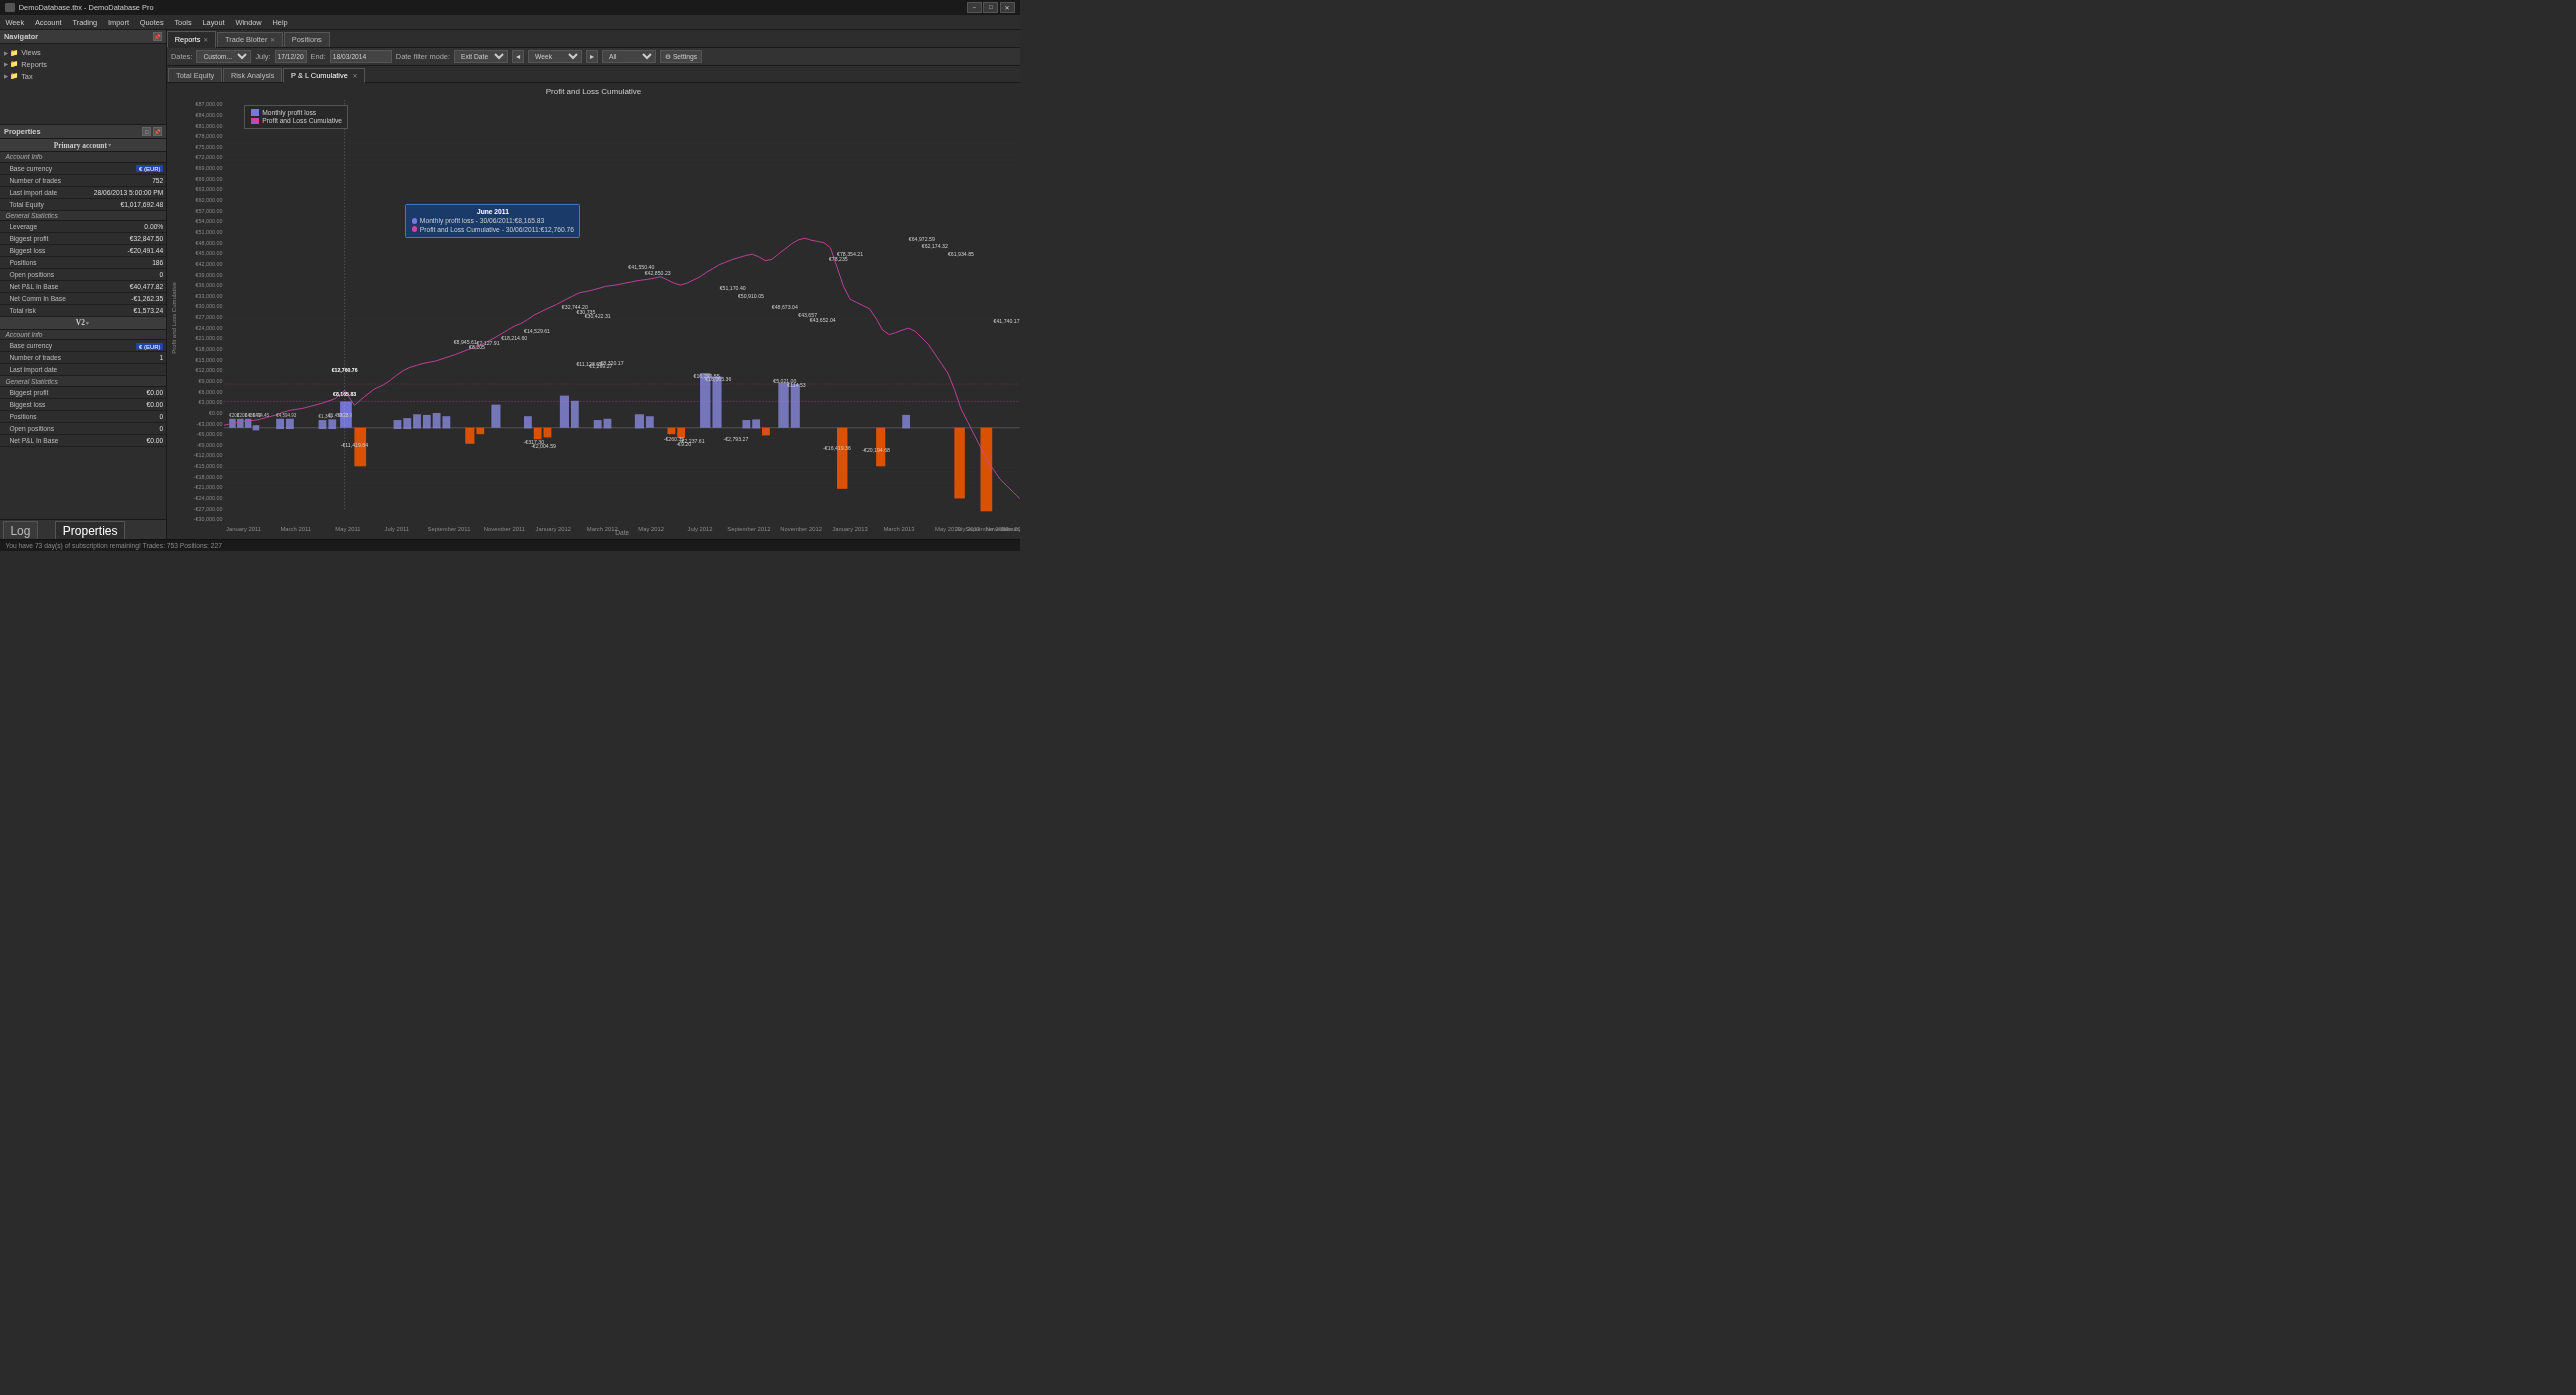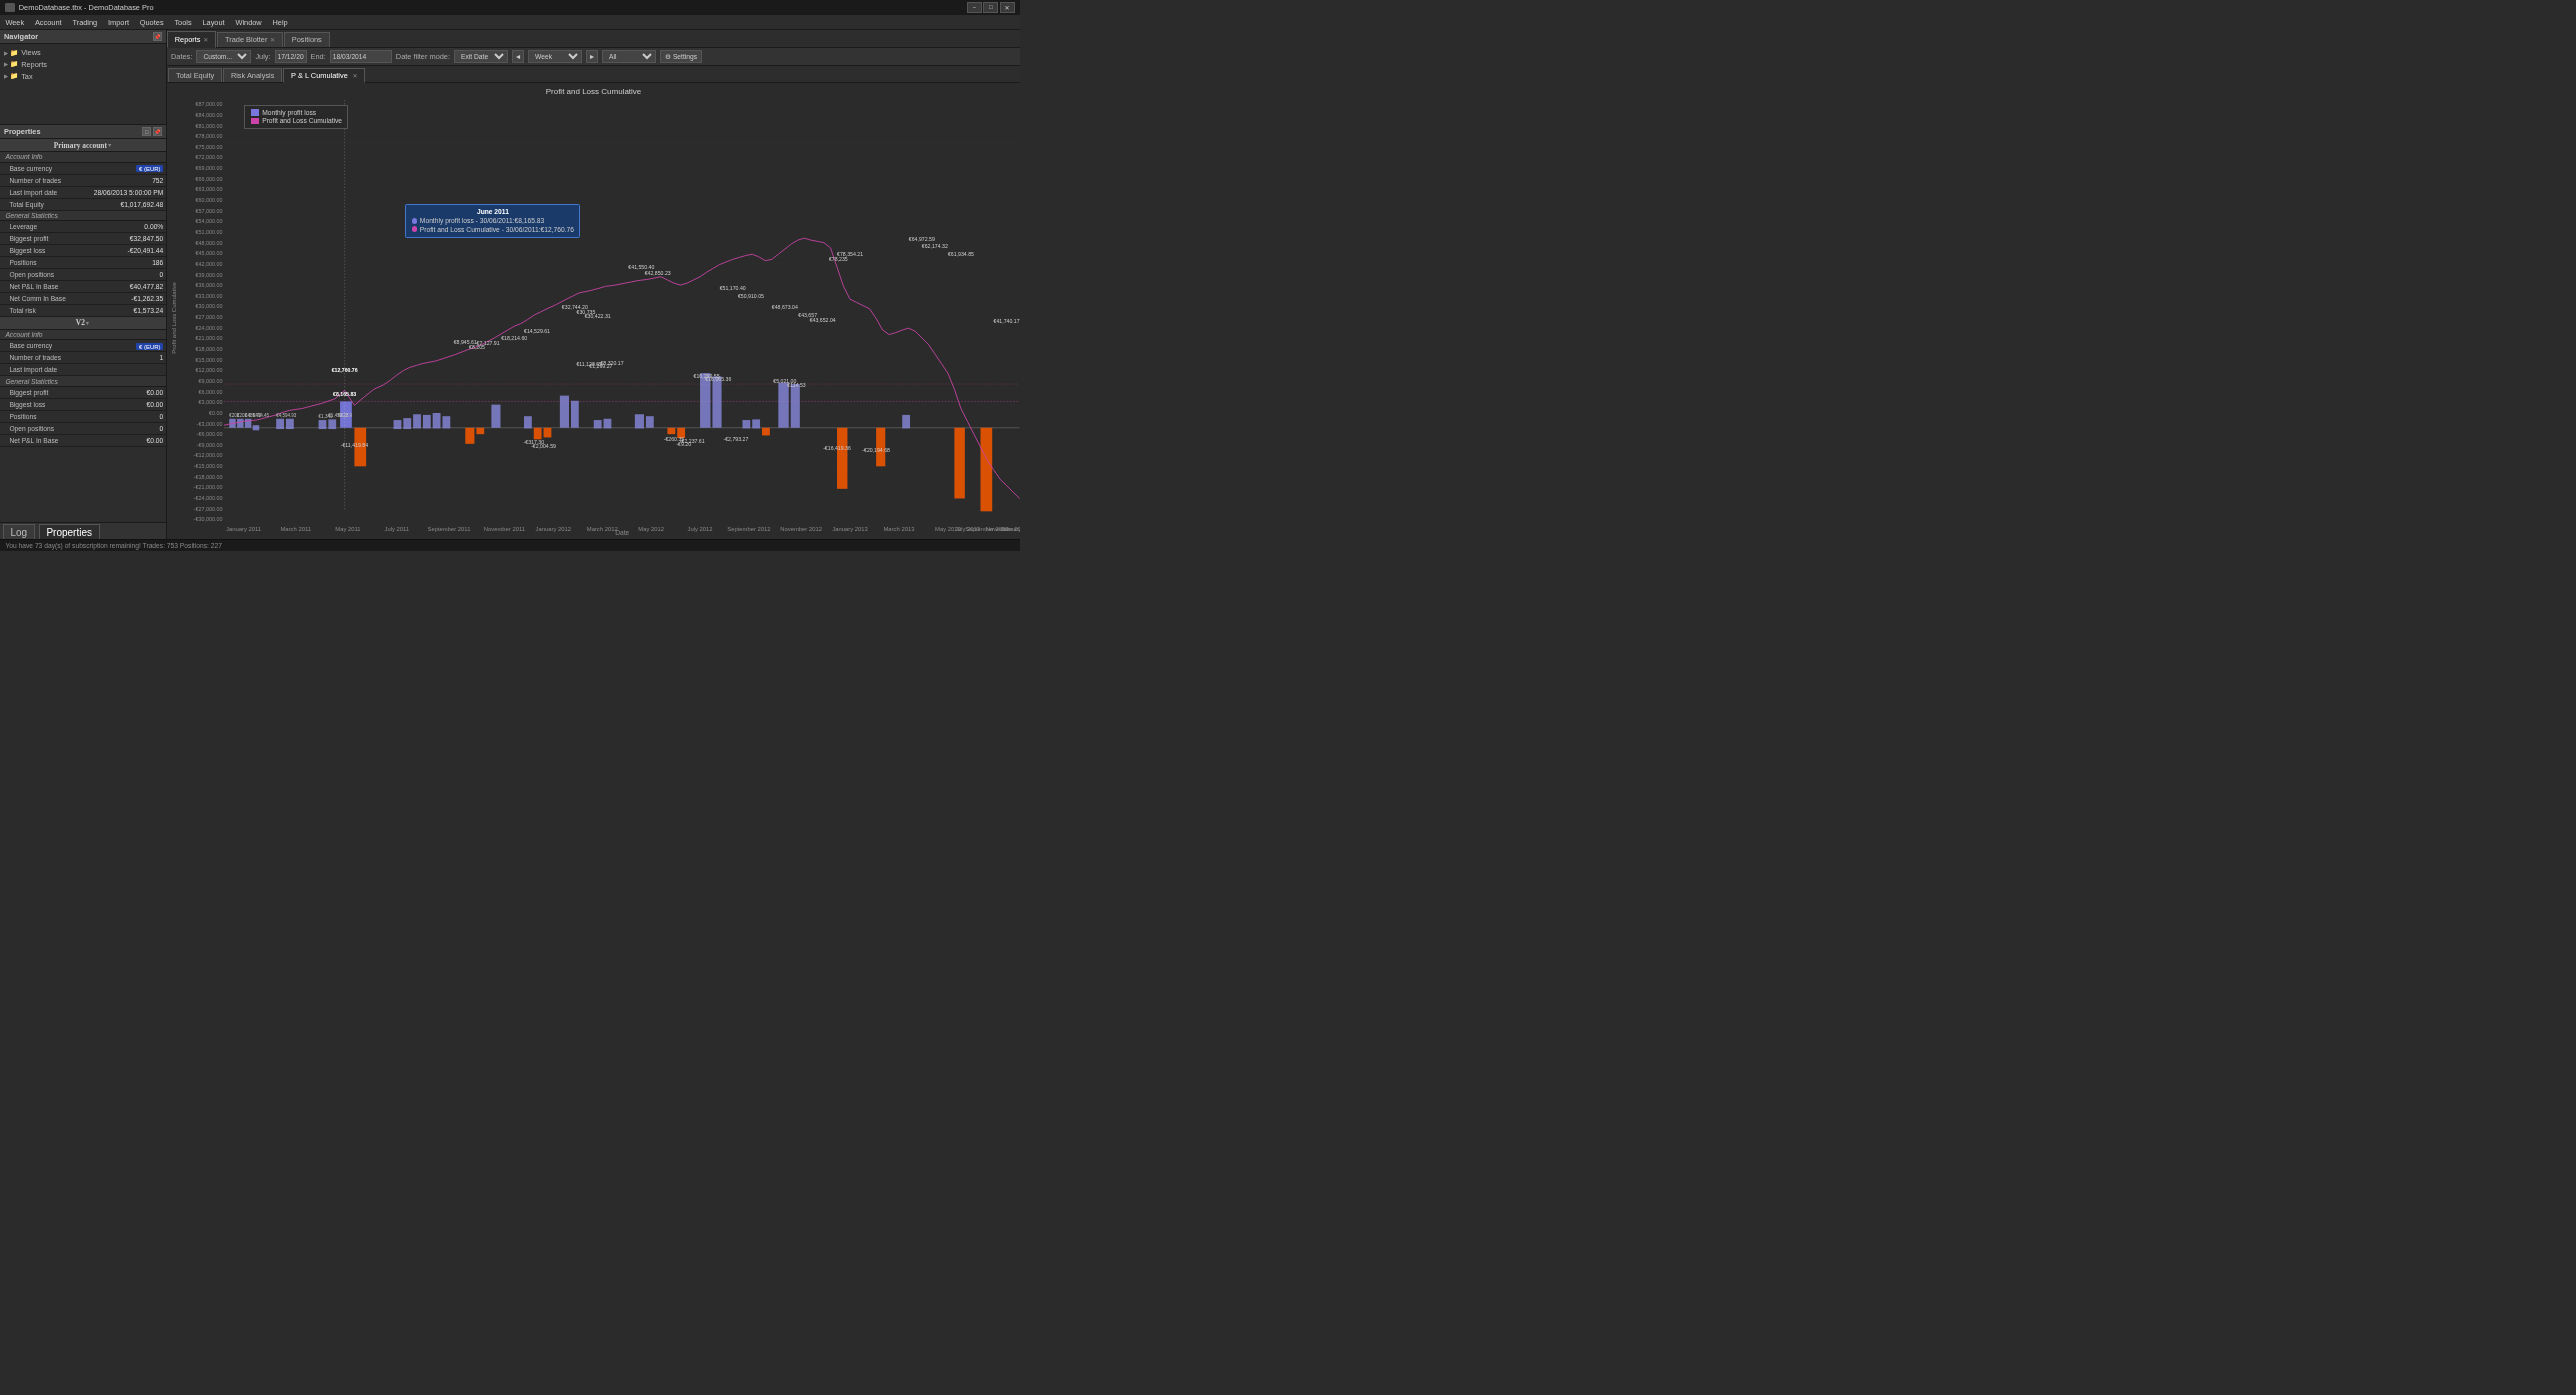--- a/index.html
+++ b/index.html
@@ -66,21 +66,21 @@
     
     
     .statusbar { height: 12px; background: #1a1a1a; border-top: 0.7px solid #111; display: flex; align-items: center; padding: 0 5.4px; color: #888; font-size: 6.7px; }
     
     
     .prop-header-row { background: #3c3c3c; padding: 1.3px 2.7px; display: flex; align-items: center; justify-content: center; border-bottom: 0.7px solid #1a1a1a; cursor: pointer; font-family: Liberation Serif, serif; }
     .prop-header-text { font-size: 7.4px; font-weight: bold; color: #ccc; }
     .prop-expand { font-size: 5.4px; color: #888; }
     
     .bottom-tabs { background: #333; display: flex; border-top: 0.7px solid #1a1a1a; padding: 1.3px 2.7px 0; }
-    .bottom-tab { padding: 1.3px 6.7px; background: #3a3a3a; border: 0.7px solid #555; border-bottom: none; color: #bbb; cursor: pointer; font-size: 10px; margin-right: 4px; }
+    .bottom-tab { padding: 1.3px 6.7px; background: #3a3a3a; border: 0.7px solid #555; border-bottom: none; color: #bbb; cursor: pointer; font-size: 12px; margin-right: 17px; }
     .bottom-tab.active { background: #2d2d2d; color: #fff; }
     
     
     ::-webkit-scrollbar { width: 5.4px; height: 5.4px; }
     ::-webkit-scrollbar-track { background: #2b2b2b; }
     ::-webkit-scrollbar-thumb { background: #555; border-radius: 1.3px; }
     
     
     .chart-tooltip { position: absolute; background: #1a3a6a; border: 0.7px solid #4477cc; color: #ccc; font-size: 6.7px; padding: 3.4px 5.4px; border-radius: 1.3px; left: 181px; top: 104px; pointer-events: none; }
     .chart-tooltip-title { color: #fff; font-weight: bold; margin-bottom: 2px; text-align: center; }

